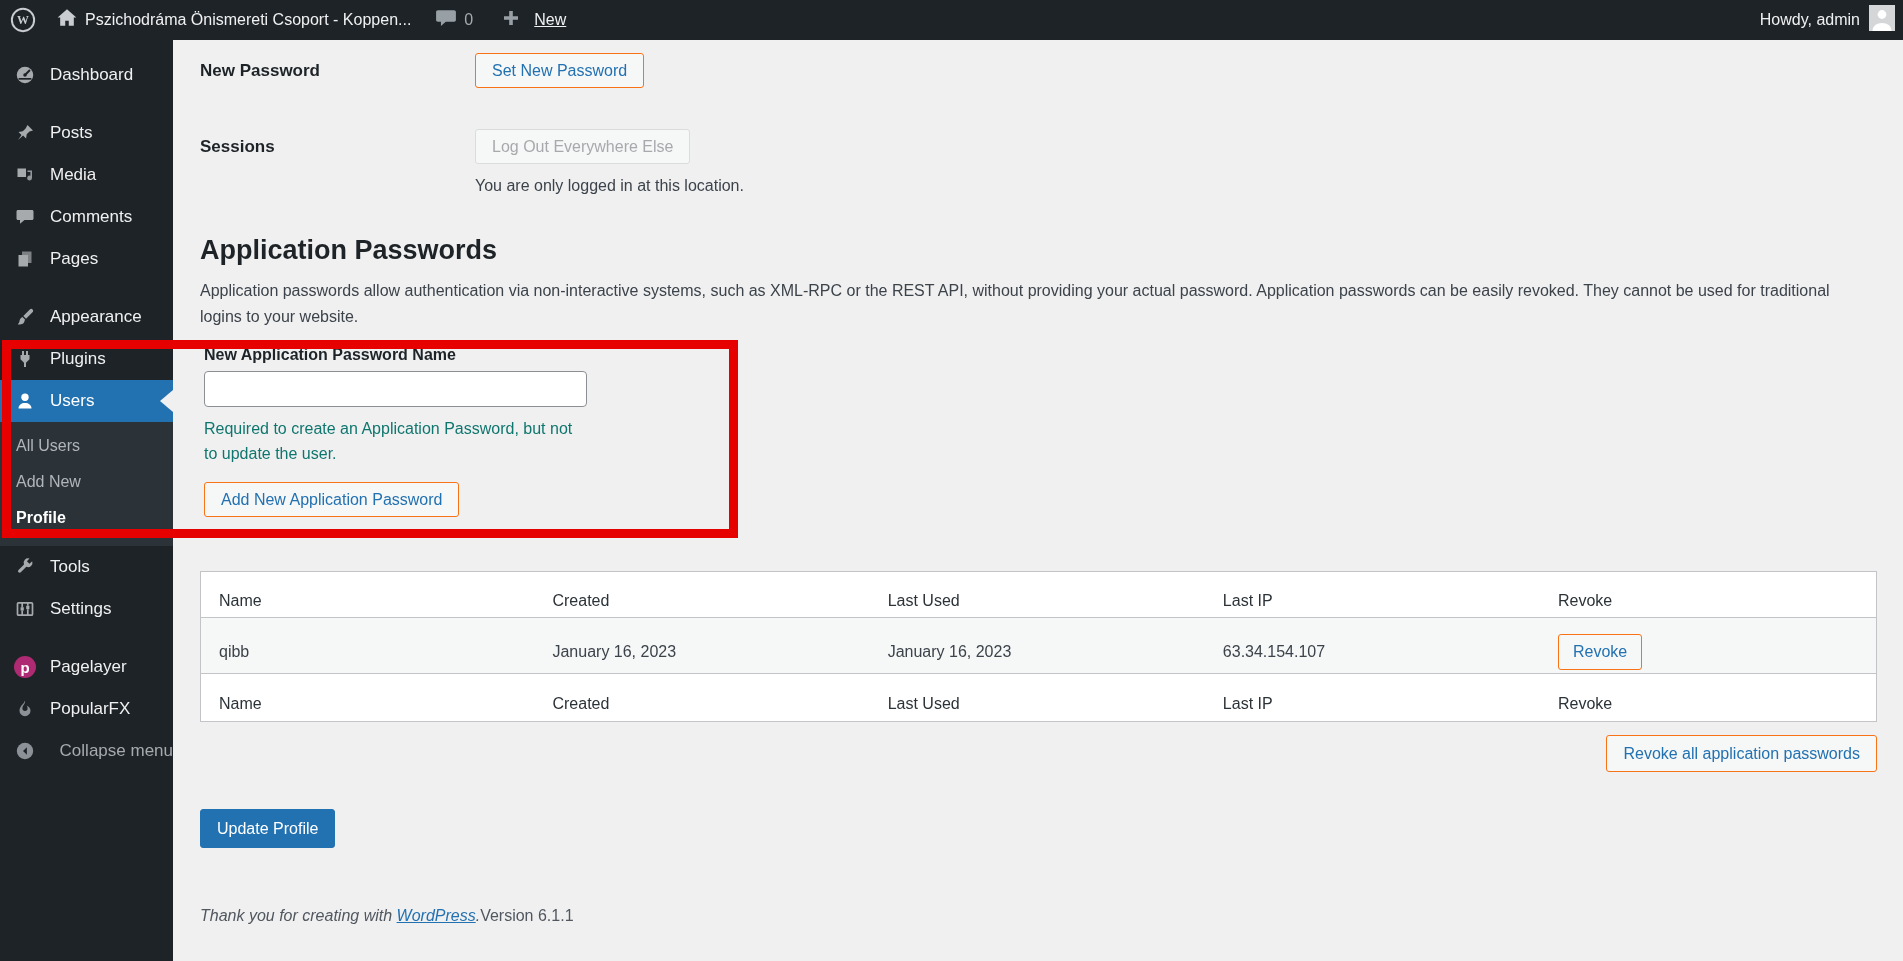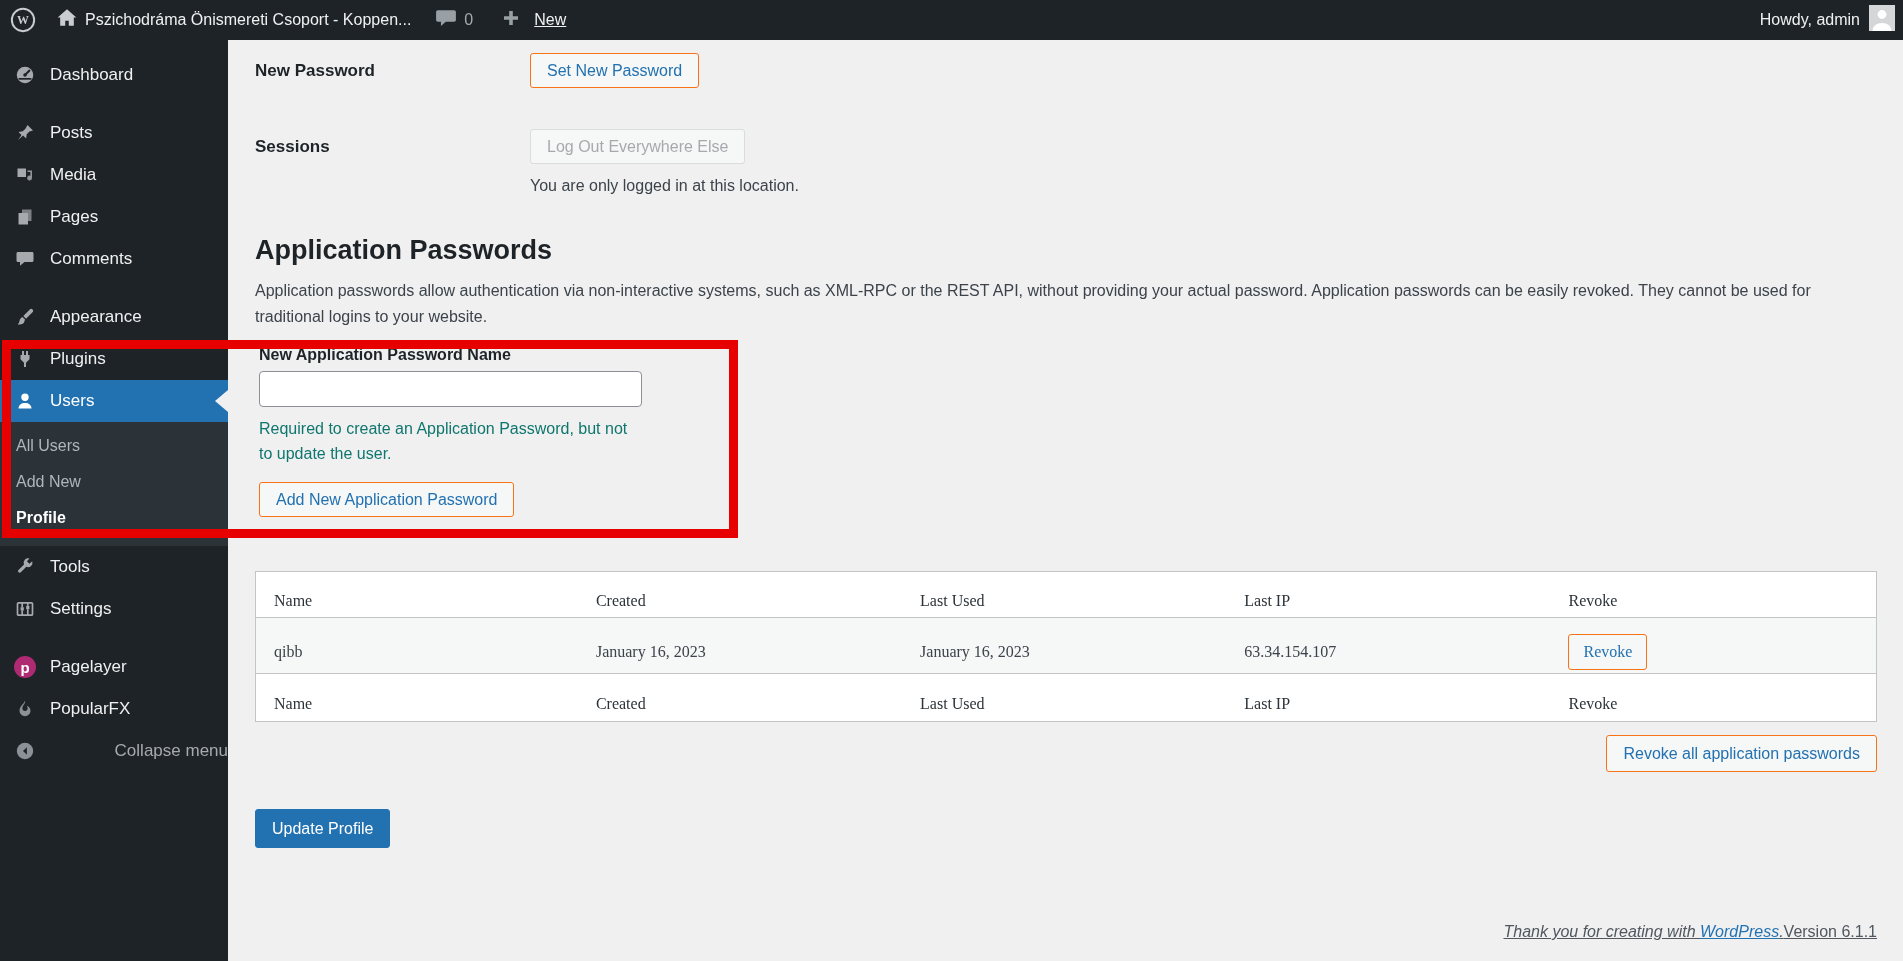--- a/index.html
+++ b/index.html
@@ -22,21 +22,21 @@
   .ab-comments { margin-right: 28px; gap: 7px; color: #a7aaad; }
   .ab-new { gap: 13px; text-decoration: underline; }
   .ab-spacer { flex: 1; }
   .ab-howdy { gap: 9px; }
 
   
   .frame { display: flex; height: 921px; }
 
   
   .sidebar {
-    width: 228px; background: #1d2327; color: #f0f0f1; flex-shrink: 0;
+    width: 173px; background: #1d2327; color: #f0f0f1; flex-shrink: 0;
     font-size: 17px; position: relative;
   }
   .menu { list-style: none; padding-top: 14px; }
   .menu-item {
     height: 42px; display: flex; align-items: center; gap: 14px;
     padding-left: 14px; cursor: pointer; color: #f0f0f1;
   }
   .menu-item .mi { width: 22px; height: 22px; color: #a7aaad; display: flex; align-items: center; justify-content: center; flex-shrink: 0; }
   .menu-item.sep { margin-top: 16px; }
   .menu-item.active { background: #2271b1; color: #fff; position: relative; }
@@ -95,36 +95,36 @@
     font-size: 16px; padding: 0 10px; font-family: inherit; color: #2c3338;
   }
   .nap-help { margin-top: 9px; color: #0f766e; line-height: 25px; }
   .nap-add { margin-top: 16px; }
 
   
   .ap-table {
     margin-top: 54px; width: 100%; border-collapse: collapse; background: #fff;
     border: 1px solid #c3c4c7; font-size: 16px;
   }
-  .ap-table th, .ap-table td { text-align: left; font-weight: normal; padding: 12px 10px 0 0; font-family: Liberation Serif, serif; }
+  .ap-table th, .ap-table td { text-align: left; font-weight: normal; padding: 12px 10px 0 0; }
   .ap-table th:first-child, .ap-table td:first-child { padding-left: 18px; }
   .ap-table thead th, .ap-table tfoot th { height: 46px; color: #2c3338; border-bottom: 1px solid #c3c4c7; }
   .ap-table tfoot th { border-bottom: none; border-top: 1px solid #c3c4c7; height: 48px; }
   .ap-table tbody td { height: 56px; background: #f6f7f7; color: #3c434a; }
   .revoke-btn { height: 36px; line-height: 34px; padding: 0 14px; }
 
   .revoke-all-row { align-self: stretch; display: flex; justify-content: flex-end; margin-top: 13px; }
   .revoke-all-btn { height: 37px; line-height: 35px; }
 
   .update-btn { margin-top: 37px; }
 
   
   .footer {
-    align-self: stretch; margin-top: 75px; display: flex;
-    justify-content: flex-end; align-items: center; color: #50575e; text-decoration: underline;
+    align-self: stretch; margin-top: 59px; display: flex;
+    justify-content: flex-start; align-items: center; color: #50575e;
   }
   .footer-thanks { font-style: italic; }
   .footer-thanks a { color: #2271b1; cursor: pointer; text-decoration: underline; }
   .footer-version { color: #50575e; }
 
   
   .annotation-rect {
     position: absolute; left: 2px; top: 340px; width: 736px; height: 198px;
     border: 9px solid #e60000; z-index: 50; pointer-events: none;
   }
@@ -204,33 +204,33 @@
           <svg viewBox="0 0 20 20" width="20" height="20" fill="currentColor">
               <path d="M2.5 3.5h8.5v8.5H2.5z"></path>
               <path d="M12.5 5.5H17v7.6a2.4 2.4 0 1 1-1.6-2.3V7h-2.9z" opacity=".85"></path>
             </svg>
         </span>
         <span>Media</span>
       </li>
       <li class="menu-item">
         <span class="mi">
           <svg viewBox="0 0 20 20" width="20" height="20" fill="currentColor">
+              <path d="M3 3h14c.9 0 1.5.6 1.5 1.5v7c0 .9-.6 1.5-1.5 1.5H9.5L5 16.7V13H3c-.9 0-1.5-.6-1.5-1.5v-7C1.5 3.6 2.1 3 3 3z"></path>
+            </svg>
+        </span>
+        <span>Comments</span>
+      </li>
+      <li class="menu-item">
+        <span class="mi">
+          <svg viewBox="0 0 20 20" width="20" height="20" fill="currentColor">
               <path d="M7 2.5h9.5V14H7z" opacity=".7"></path>
               <path d="M3.5 6H13v11.5H3.5z"></path>
             </svg>
         </span>
         <span>Pages</span>
-      </li>
-      <li class="menu-item">
-        <span class="mi">
-          <svg viewBox="0 0 20 20" width="20" height="20" fill="currentColor">
-              <path d="M3 3h14c.9 0 1.5.6 1.5 1.5v7c0 .9-.6 1.5-1.5 1.5H9.5L5 16.7V13H3c-.9 0-1.5-.6-1.5-1.5v-7C1.5 3.6 2.1 3 3 3z"></path>
-            </svg>
-        </span>
-        <span>Comments</span>
       </li>
       <li class="menu-item sep">
         <span class="mi">
           <svg viewBox="0 0 20 20" width="20" height="20" fill="currentColor">
               <path d="M17.6 2.4c.8.8.7 2-.1 2.8L11 11.7 8.3 9 14.8 2.5c.8-.8 2-.9 2.8-.1zM7.4 10l2.6 2.6-.7 2.2c-.6 1.9-2.5 3-5.9 2.7-.5 0-.7-.5-.3-.8 1-.8 1.2-1.7 1.4-2.8.3-1.7 1.2-3 2.9-3.9z"></path>
             </svg>
         </span>
         <span>Appearance</span>
       </li>
       <li class="menu-item">

